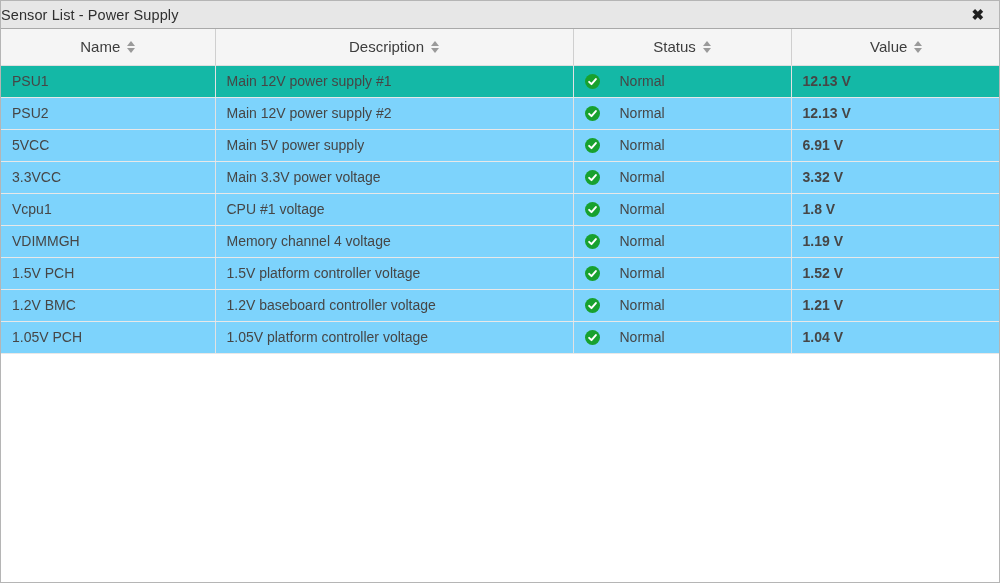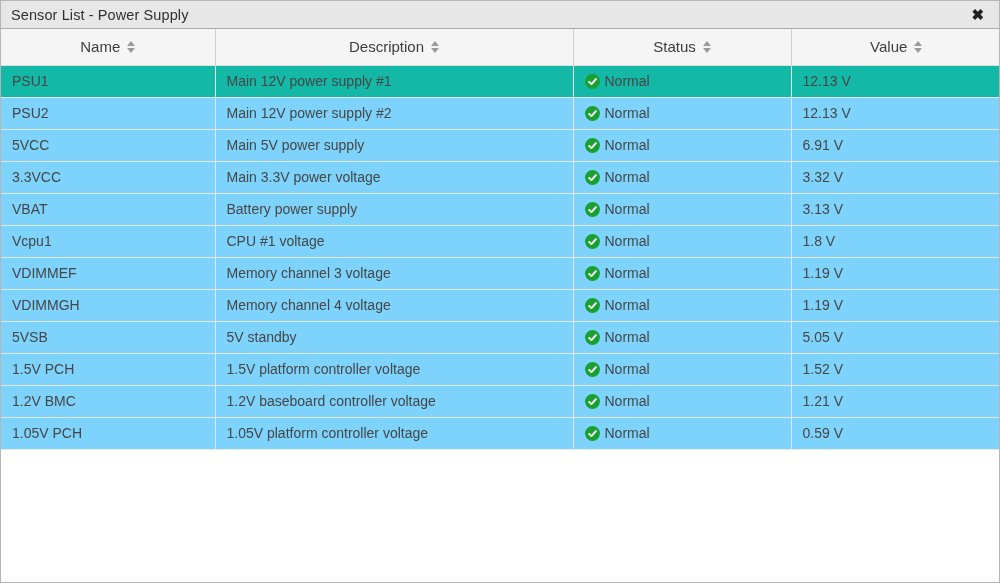--- a/index.html
+++ b/index.html
@@ -13,21 +13,21 @@
     display: flex; flex-direction: column;
     overflow: hidden;
   }
 
   
   .titlebar {
     height: 28px; flex: 0 0 28px;
     background: #e7e7e7;
     border-bottom: 1px solid #a9a9a9;
     display: flex; align-items: center;
-    padding: 0 14px 0 10px;
+    padding: 0 14px 0 0;
   }
   .titlebar .title {
     font-size: 14.5px; color: #2f2f2f;
     letter-spacing: .1px;
   }
   .titlebar .close {
     margin-left: auto;
     font-size: 15px; font-weight: bold; color: #1f1f1f;
     cursor: pointer; line-height: 1;
     padding: 2px 1px;
@@ -60,25 +60,25 @@
 
   tbody td {
     height: 32px;
     border-right: 1px solid #e2e2e2;
     border-bottom: 1px solid #e8e8e8;
     font-size: 14px; color: #464646;
     padding: 0 8px 0 11px;
     vertical-align: middle;
     white-space: nowrap; overflow: hidden;
   }
-  tbody td:last-child { border-right: none; }
+  tbody td:last-child { border-right: none; font-weight: bold; }
   tbody tr { background: #7dd3fc; cursor: default; }
   tbody tr:first-child, tbody tr:hover { background: #14b8a6; }
 
-  .status-cell { display: flex; align-items: center; gap: 5px; }
+  .status-cell { display: flex; align-items: center; gap: 20px; }
   .check-icon  { width: 15px; height: 15px; flex: 0 0 15px; display: block; }
   .status-label{ font-size: 14px; color: #464646; }
 </style>
 </head>
 <body>
 
 <div class="panel">
 
   <div class="titlebar">
     <span class="title">Sensor List - Power Supply</span>
@@ -186,97 +186,55 @@
         <svg class="check-icon" viewBox="0 0 16 16">
           <circle cx="8" cy="8" r="8" fill="#18a12e"></circle>
           <path d="M4.4 8.4 L6.9 10.8 L11.6 5.4" fill="none" stroke-width="2.1" stroke-linecap="round" stroke-linejoin="round" stroke="#ffffff"></path>
         </svg>
         <span class="status-label">Normal</span>
       </span>
     </td>
     <td>3.32 V</td>
   </tr>
 
-  <tr>
-    <td>VBAT</td>
-    <td>Battery power supply</td>
-    <td>
-      <span class="status-cell">
-        <svg class="check-icon" viewBox="0 0 16 16">
-          <circle cx="8" cy="8" r="8" fill="#18a12e"></circle>
-          <path d="M4.4 8.4 L6.9 10.8 L11.6 5.4" fill="none" stroke-width="2.1" stroke-linecap="round" stroke-linejoin="round" stroke="#ffffff"></path>
-        </svg>
-        <span class="status-label">Normal</span>
-      </span>
-    </td>
-    <td>3.13 V</td>
-  </tr>
 
   <tr>
     <td>Vcpu1</td>
     <td>CPU #1 voltage</td>
     <td>
       <span class="status-cell">
         <svg class="check-icon" viewBox="0 0 16 16">
           <circle cx="8" cy="8" r="8" fill="#18a12e"></circle>
           <path d="M4.4 8.4 L6.9 10.8 L11.6 5.4" fill="none" stroke-width="2.1" stroke-linecap="round" stroke-linejoin="round" stroke="#ffffff"></path>
         </svg>
         <span class="status-label">Normal</span>
       </span>
     </td>
     <td>1.8 V</td>
   </tr>
 
 
 
 
-  <tr>
-    <td>VDIMMEF</td>
-    <td>Memory channel 3 voltage</td>
-    <td>
-      <span class="status-cell">
-        <svg class="check-icon" viewBox="0 0 16 16">
-          <circle cx="8" cy="8" r="8" fill="#18a12e"></circle>
-          <path d="M4.4 8.4 L6.9 10.8 L11.6 5.4" fill="none" stroke-width="2.1" stroke-linecap="round" stroke-linejoin="round" stroke="#ffffff"></path>
-        </svg>
-        <span class="status-label">Normal</span>
-      </span>
-    </td>
-    <td>1.19 V</td>
-  </tr>
 
   <tr>
     <td>VDIMMGH</td>
     <td>Memory channel 4 voltage</td>
     <td>
       <span class="status-cell">
         <svg class="check-icon" viewBox="0 0 16 16">
           <circle cx="8" cy="8" r="8" fill="#18a12e"></circle>
           <path d="M4.4 8.4 L6.9 10.8 L11.6 5.4" fill="none" stroke-width="2.1" stroke-linecap="round" stroke-linejoin="round" stroke="#ffffff"></path>
         </svg>
         <span class="status-label">Normal</span>
       </span>
     </td>
     <td>1.19 V</td>
   </tr>
 
-  <tr>
-    <td>5VSB</td>
-    <td>5V standby</td>
-    <td>
-      <span class="status-cell">
-        <svg class="check-icon" viewBox="0 0 16 16">
-          <circle cx="8" cy="8" r="8" fill="#18a12e"></circle>
-          <path d="M4.4 8.4 L6.9 10.8 L11.6 5.4" fill="none" stroke-width="2.1" stroke-linecap="round" stroke-linejoin="round" stroke="#ffffff"></path>
-        </svg>
-        <span class="status-label">Normal</span>
-      </span>
-    </td>
-    <td>5.05 V</td>
-  </tr>
 
 
   <tr>
     <td>1.5V PCH</td>
     <td>1.5V platform controller voltage</td>
     <td>
       <span class="status-cell">
         <svg class="check-icon" viewBox="0 0 16 16">
           <circle cx="8" cy="8" r="8" fill="#18a12e"></circle>
           <path d="M4.4 8.4 L6.9 10.8 L11.6 5.4" fill="none" stroke-width="2.1" stroke-linecap="round" stroke-linejoin="round" stroke="#ffffff"></path>
@@ -307,18 +265,18 @@
     <td>1.05V platform controller voltage</td>
     <td>
       <span class="status-cell">
         <svg class="check-icon" viewBox="0 0 16 16">
           <circle cx="8" cy="8" r="8" fill="#18a12e"></circle>
           <path d="M4.4 8.4 L6.9 10.8 L11.6 5.4" fill="none" stroke-width="2.1" stroke-linecap="round" stroke-linejoin="round" stroke="#ffffff"></path>
         </svg>
         <span class="status-label">Normal</span>
       </span>
     </td>
-    <td>0.59 V</td>
+    <td>1.04 V</td>
   </tr>
 </tbody>
   </table>
 
 </div>
 
 </body></html>

